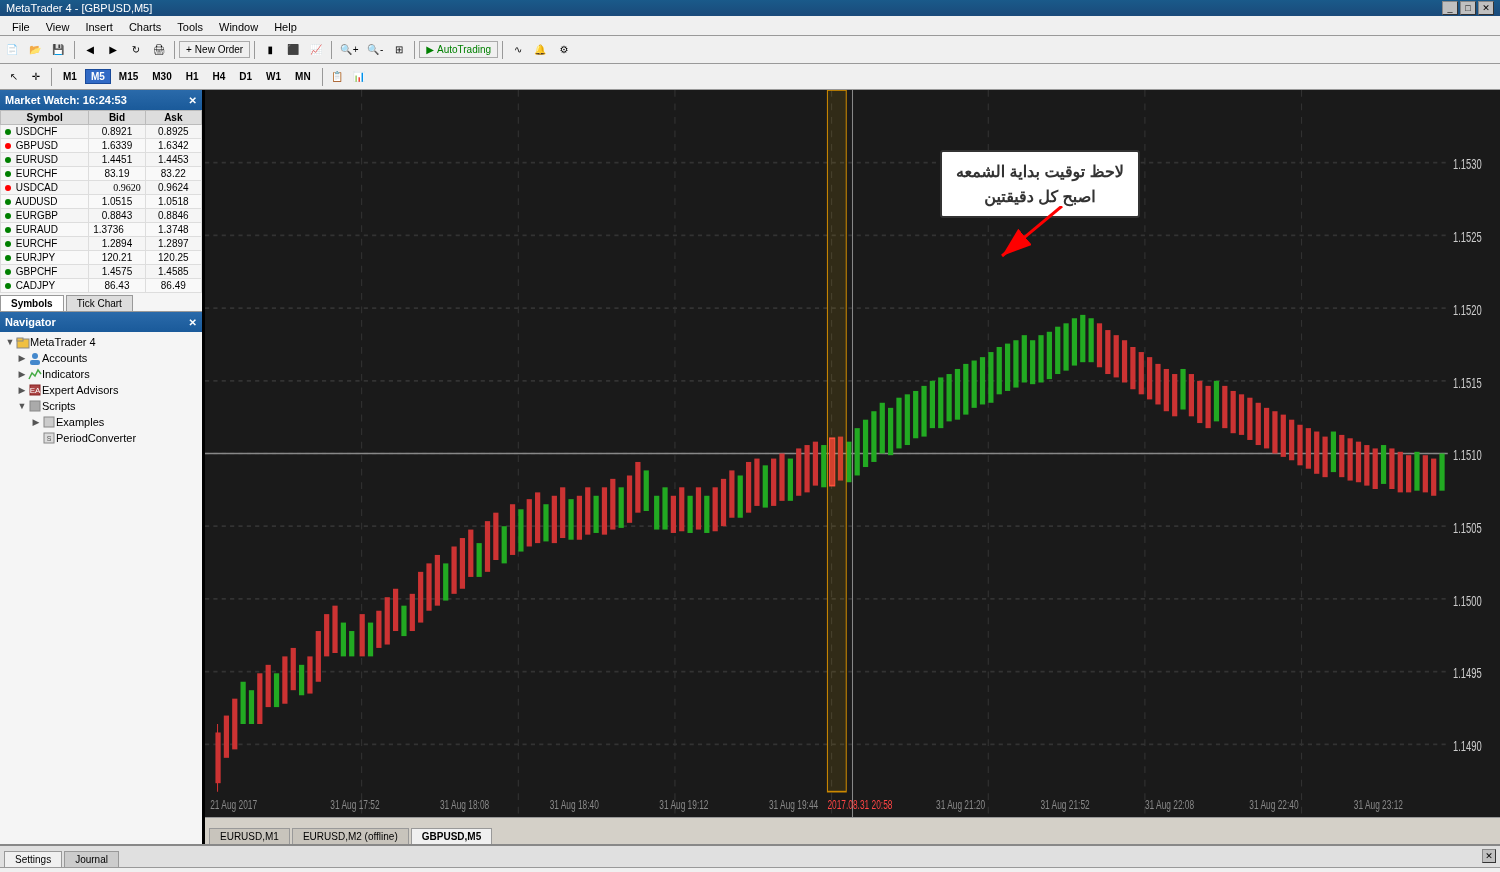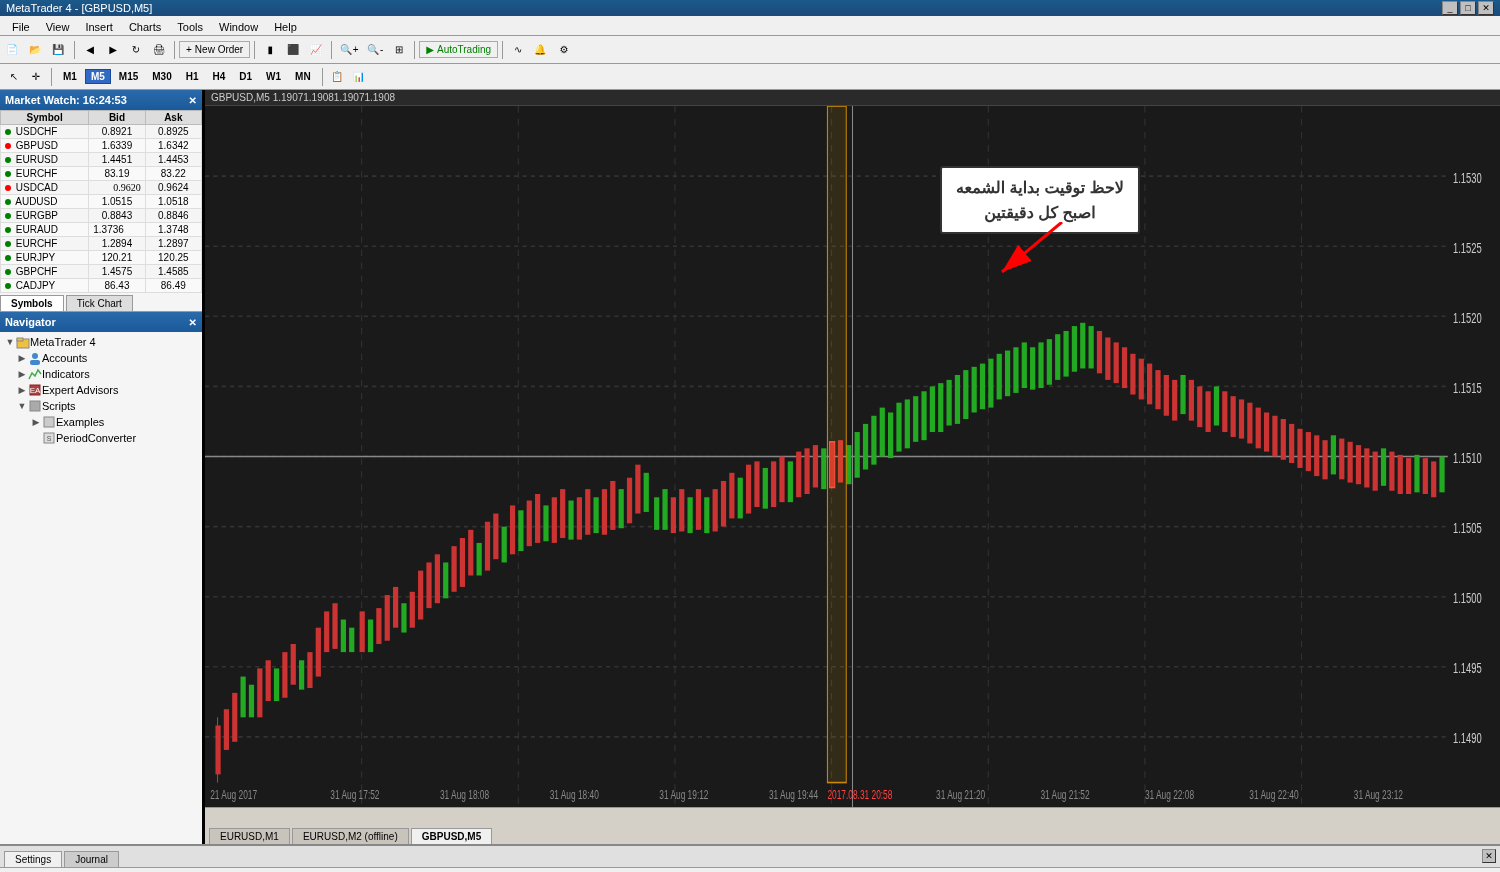--- a/index.html
+++ b/index.html
@@ -338,21 +338,20 @@
               <rect x="2" y="2" width="10" height="10" fill="#dddddd" stroke="#888" stroke-width="1"></rect>
               <text x="7" y="10" text-anchor="middle" font-size="7" fill="#555">S</text>
             </svg>
           <span>PeriodConverter</span>
         </div>
       </div>
     </div>
   </div>
 
   <div class="chart-area" style="display:flex;flex-direction:column;">
-    <div class="chart-title">GBPUSD,M5 1.19071.19081.19071.1908</div>
 
     <div style="flex:1;position:relative;">
       <svg width="100%" height="100%" style="position:absolute;top:0;left:0;" viewBox="0 0 1240 430" preserveAspectRatio="none">
 
         <rect width="1240" height="430" fill="#1a1a1a"></rect>
 
         <line x1="0" y1="43" x2="1190" y2="43" stroke="#333" stroke-width="1" stroke-dasharray="4,4"></line>
         <line x1="0" y1="86" x2="1190" y2="86" stroke="#333" stroke-width="1" stroke-dasharray="4,4"></line>
         <line x1="0" y1="129" x2="1190" y2="129" stroke="#333" stroke-width="1" stroke-dasharray="4,4"></line>
         <line x1="0" y1="172" x2="1190" y2="172" stroke="#333" stroke-width="1" stroke-dasharray="4,4"></line>
@@ -568,21 +567,21 @@
           <defs>
             <marker id="arrowhead" markerWidth="10" markerHeight="7" refX="10" refY="3.5" orient="auto">
               <polygon points="0 0, 10 3.5, 0 7" fill="red"></polygon>
             </marker>
           </defs>
           <line x1="70" y1="0" x2="10" y2="50" stroke="red" stroke-width="3" marker-end="url(#arrowhead)"></line>
         </svg>
       </div>
     </div>
 
-    <div class="chart-tabs" style="height:37px;background:#d4d0c8;display:flex;align-items:flex-end;padding:0 4px;border-top:1px solid #999;">
+    <div class="chart-tabs" style="height:27px;background:#d4d0c8;display:flex;align-items:flex-end;padding:0 4px;border-top:1px solid #999;">
       <div class="chart-tab">EURUSD,M1</div>
       <div class="chart-tab">EURUSD,M2 (offline)</div>
       <div class="chart-tab active">GBPUSD,M5</div>
     </div>
   </div>
 </div>
 
 <div class="bottom-panel">
   <div class="bottom-tabs">
     <div class="bottom-tab active">Settings</div>

